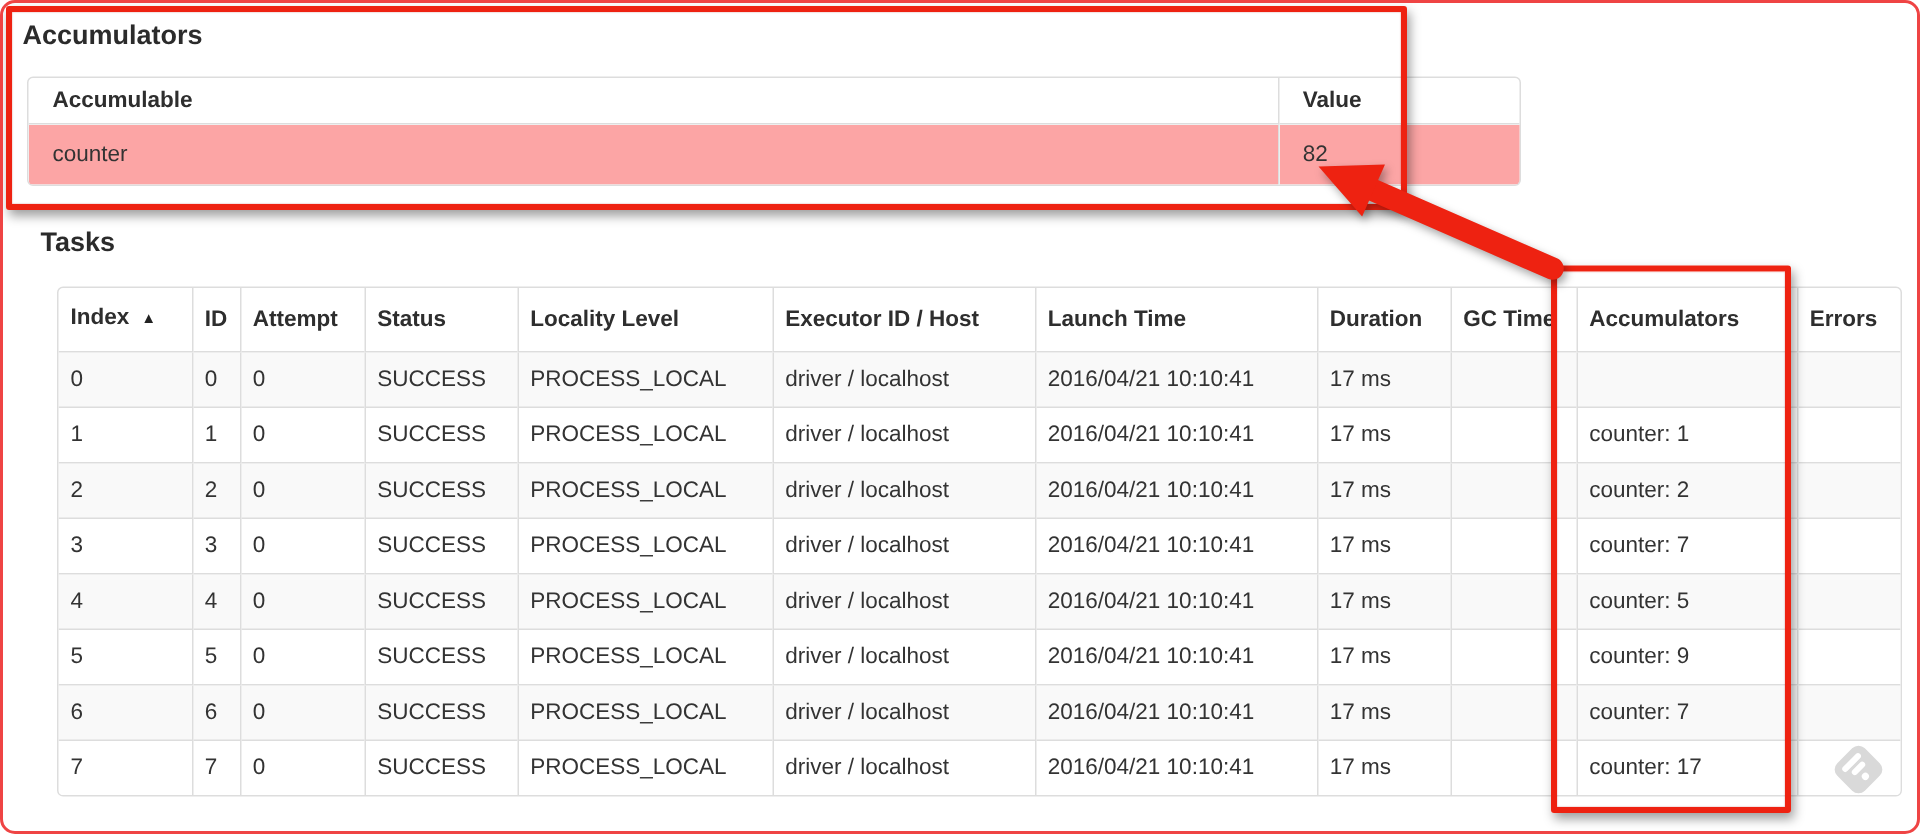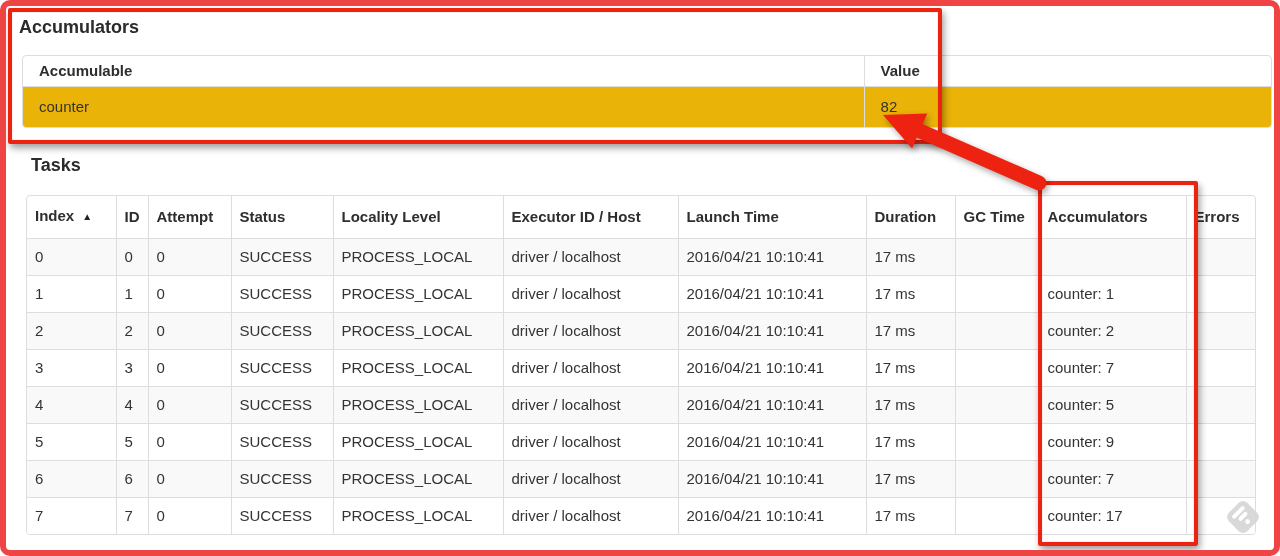--- a/index.html
+++ b/index.html
@@ -7,21 +7,21 @@
   body {
     font-family: "Liberation Sans", "DejaVu Sans", sans-serif;
     color: #333;
     font-size: 15px;
   }
   .page {
     position: relative;
     width: 1280px;
     height: 556px;
     background: #fff;
-    border: 6px solid #ef4444;
+    border: 2px solid #ef4444;
     border-radius: 10px;
     overflow: hidden;
   }
   .section-heading {
     position: absolute;
     font-size: 18px;
     font-weight: 700;
     color: #2b2b2b;
     line-height: 22px;
     z-index: 1;
@@ -30,22 +30,22 @@
   #tasks-heading { left: 25px; top: 148px; }
 
   .tbl-wrap {
     position: absolute;
     border: 1px solid #ddd;
     border-radius: 4px;
     overflow: hidden;
     background: #fff;
     z-index: 1;
   }
-  #acc-table-wrap  { left: 16px; top: 49px;  width: 1250px; }
-  #tasks-table-wrap{ left: 20px; top: 189px; width: 1230px; }
+  #acc-table-wrap  { left: 16px; top: 49px;  width: 996px; }
+  #tasks-table-wrap{ left: 36px; top: 189px; width: 1230px; }
 
   table {
     border-collapse: collapse;
     table-layout: fixed;
     width: 100%;
   }
   th, td {
     text-align: left;
     vertical-align: middle;
     font-size: 15px;
@@ -57,21 +57,21 @@
     white-space: nowrap;
   }
   th { font-weight: 700; color: #2e2e2e; }
   th:first-child, td:first-child { border-left: none; }
   thead th { border-top: none; }
 
   
   #acc-table th { padding: 5px 8px 5px 16px; }
   #acc-table td { padding: 10px 8px 10px 16px; }
   #acc-table th.val-col, #acc-table td.val-col { }
-  #acc-table tbody tr { background: #eab308; }
+  #acc-table tbody tr { background: #fca5a5; }
 
   
   #tasks-table th { padding: 10px 8px; }
   #tasks-table td { padding: 8px; }
   #tasks-table tbody tr:nth-child(odd)  { background: #f9f9f9; }
   #tasks-table tbody tr:nth-child(even) { background: #ffffff; }
 
   .sort {
     font-size: 10px;
     margin-left: 8px;

